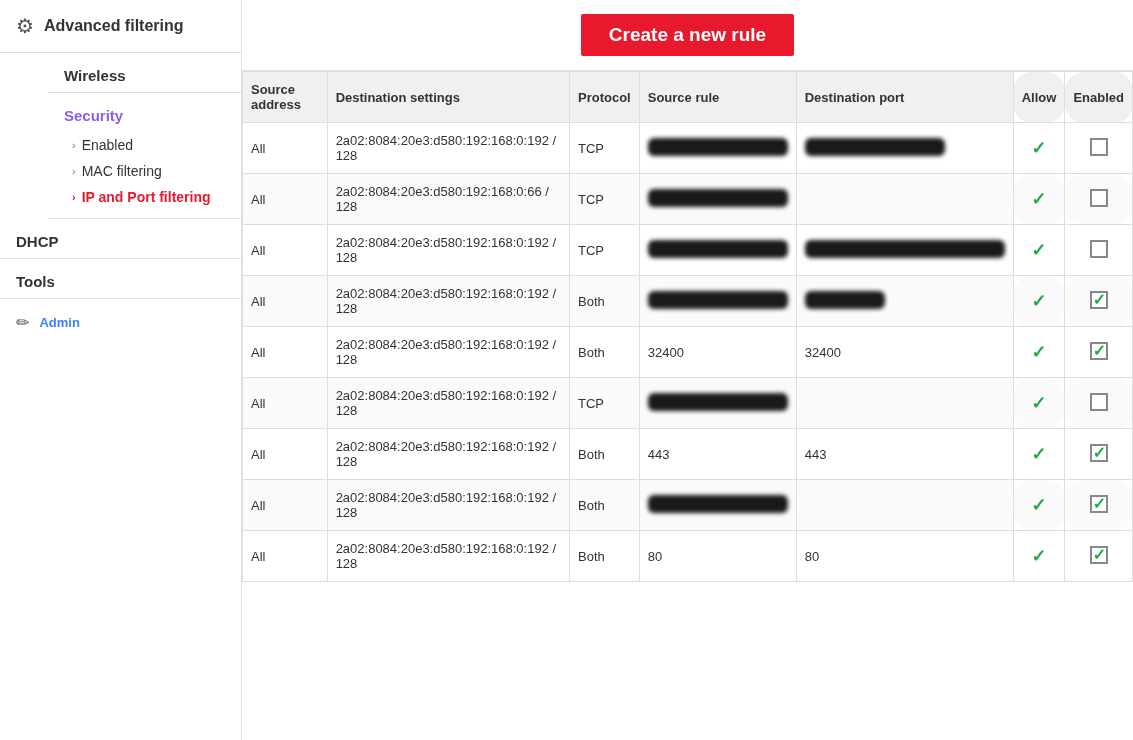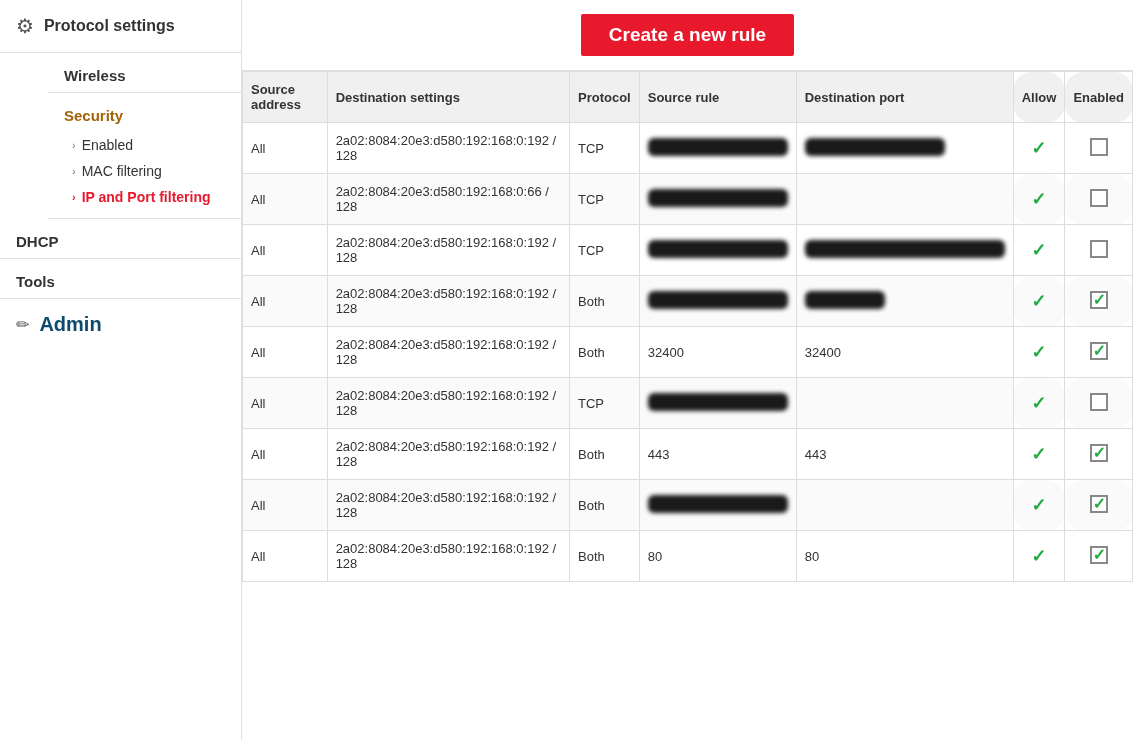--- a/index.html
+++ b/index.html
@@ -37,21 +37,21 @@
 
     .sidebar-section {
       padding: 14px 16px 8px 16px;
       border-bottom: 1px solid #e0e0e0;
       margin-left: 48px;
     }
 
     .sidebar-section-title {
       font-size: 15px;
       font-weight: bold;
-      color: #a16207;
+      color: #8b5cf6;
       margin-bottom: 8px;
     }
 
     .sidebar-item-link {
       display: flex;
       align-items: center;
       padding: 5px 8px;
       font-size: 14px;
       color: #333;
       cursor: pointer;
@@ -89,23 +89,23 @@
       align-items: center;
       gap: 10px;
     }
 
     .sidebar-admin .edit-icon {
       font-size: 16px;
       color: #555;
     }
 
     .sidebar-admin-title {
-      font-size: 20px;
-      font-weight: bold;
-      color: #0c4a6e;
+      font-size: 13px;
+      font-weight: bold;
+      color: #3b82f6;
     }
 
     
     .main {
       flex: 1;
       display: flex;
       flex-direction: column;
       overflow: hidden;
     }
 
@@ -210,21 +210,21 @@
       text-align: center;
       border-radius: 19px;
     }
   </style>
 </head>
 <body>
 
 <div class="sidebar">
   <div class="sidebar-header">
     <span class="gear-icon">⚙</span>
-    <span class="sidebar-header-title">Protocol settings</span>
+    <span class="sidebar-header-title">Advanced filtering</span>
   </div>
 
   <div class="sidebar-section">
     <div class="sidebar-plain-title">Wireless</div>
   </div>
 
   <div class="sidebar-section">
     <div class="sidebar-section-title">Security</div>
     <div class="sidebar-item-link">
       <span class="arrow">›</span>

